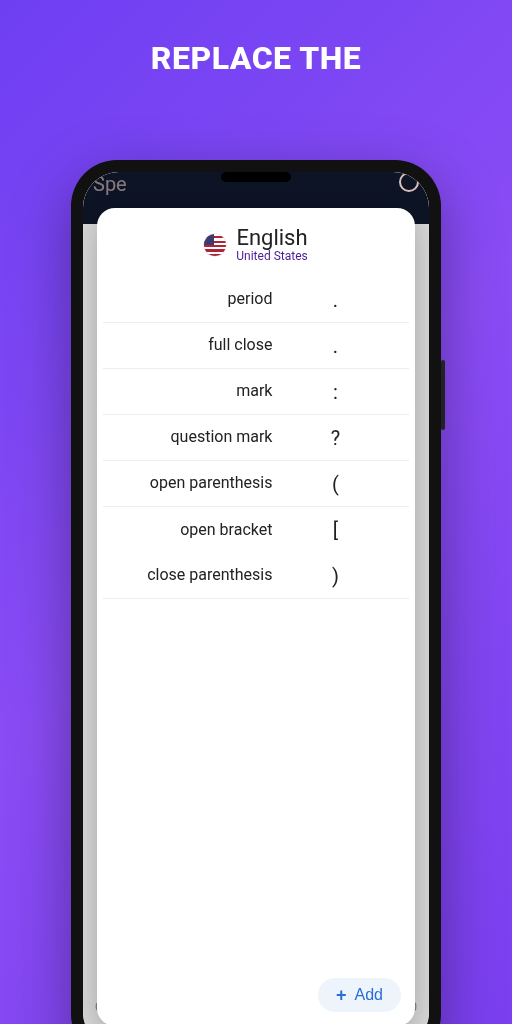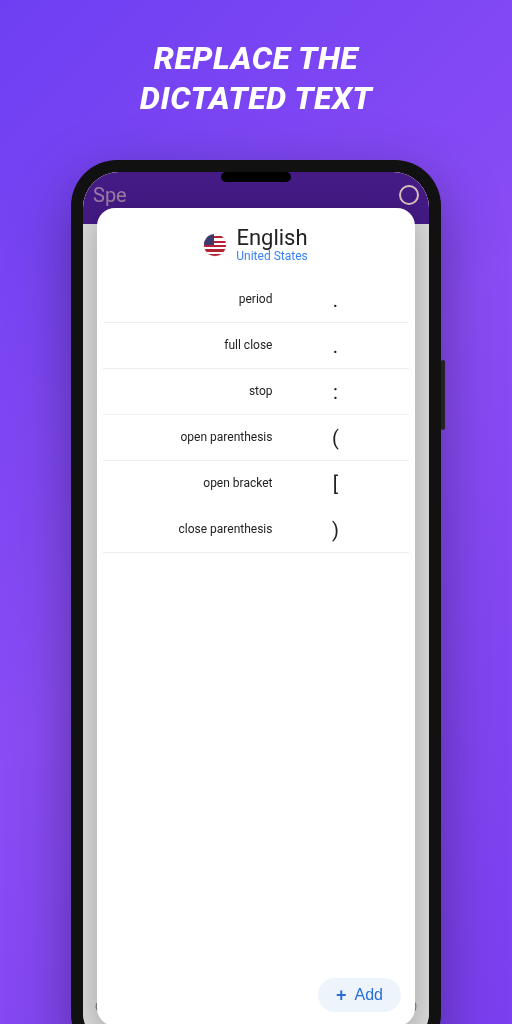--- a/index.html
+++ b/index.html
@@ -10,21 +10,20 @@
     position: relative;
   }
   .headline {
     color: #fff;
     text-align: center;
     font-weight: 800;
     font-size: 32px;
     line-height: 1.25;
     letter-spacing: 0.5px;
     padding: 38px 20px 0 20px;
-    font-style: italic;
   }
 
   
   .phone {
     position: absolute;
     left: 50%;
     transform: translateX(-50%);
     top: 160px;
     width: 370px;
     height: 900px;
@@ -66,23 +65,23 @@
     z-index: 0;
   }
 
   
   .under-app {
     position: absolute; inset: 0;
     background: #f3f3f3;
   }
   .under-appbar {
     height: 52px;
-    background: #4c1d95;
-    display: flex;
-    align-items: center;
+    background: #0f172a;
+    display: flex;
+    align-items: flex-start;
     justify-content: space-between;
     padding: 0 10px 6px 10px;
     color: #f4d2cc;
     font-size: 18px;
   }
   .under-appbar-title { opacity: 0.6; font-size: 20px; }
   .under-gear { width: 20px; height: 20px; border: 2px solid #f2d6d0; border-radius: 50%; position: relative; }
   .under-gear::after { content:""; position:absolute; inset:4px; border:2px solid transparent; }
   .under-body {
     position: absolute;
@@ -136,38 +135,38 @@
   }
   .flag::before {
     content:"";
     position: absolute;
     top: 0; left: 0;
     width: 10px; height: 11px;
     background: #3c3b6e;
   }
   .lang-block { text-align: center; }
   .lang-name { font-size: 22px; color: #222; font-weight: 400; line-height: 1.05; }
-  .lang-sub  { font-size: 12px; color: #3b82f6; }
+  .lang-sub  { font-size: 12px; color: #4c1d95; }
 
   .list {
     flex: 1 1 auto;
     overflow: hidden;
     padding: 4px 6px 0 6px;
   }
   .row {
     display: flex;
     align-items: center;
     border-bottom: 1px solid #eee;
     min-height: 46px;
     padding: 6px 0;
   }
   .row .word {
     flex: 0 0 58%;
     text-align: right;
-    font-size: 12px;
+    font-size: 16px;
     color: #222;
     padding-right: 8px;
     line-height: 1.15;
   }
   .row .sym {
     flex: 0 0 34%;
     text-align: center;
     font-size: 20px;
     color: #222;
     padding-left: 6px;
@@ -196,21 +195,20 @@
     line-height: 1;
     color: #2b6dd6;
     font-weight: 600;
   }
 </style>
 </head>
 <body>
 
 <div class="headline">
   <span>REPLACE THE</span><br>
-  <span>DICTATED TEXT</span>
 </div>
 
 <div class="phone">
   <div class="phone-sidebtn"></div>
   <div class="earpiece"></div>
   <div class="screen">
 
     <div class="under-app">
       <div class="under-appbar">
         <span class="under-appbar-title">Spe</span>
@@ -241,22 +239,26 @@
       <div class="list">
         <div class="row">
           <div class="word">period</div>
           <div class="sym">.</div>
         </div>
         <div class="row">
           <div class="word">full close</div>
           <div class="sym">.</div>
         </div>
         <div class="row">
-          <div class="word">stop</div>
+          <div class="word">mark</div>
           <div class="sym">:</div>
+        </div>
+        <div class="row">
+          <div class="word">question mark</div>
+          <div class="sym">?</div>
         </div>
         <div class="row">
           <div class="word">open parenthesis</div>
           <div class="sym">(</div>
         </div>
         <div class="row" style="border-bottom:none;">
           <div class="word">open bracket</div>
           <div class="sym">[</div>
         </div>
         <div class="row">

